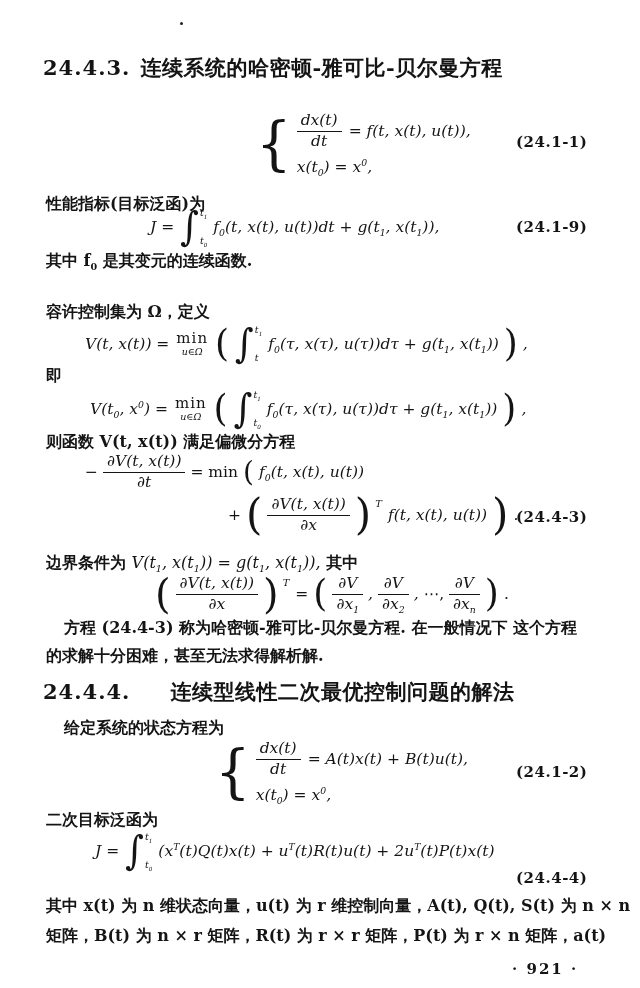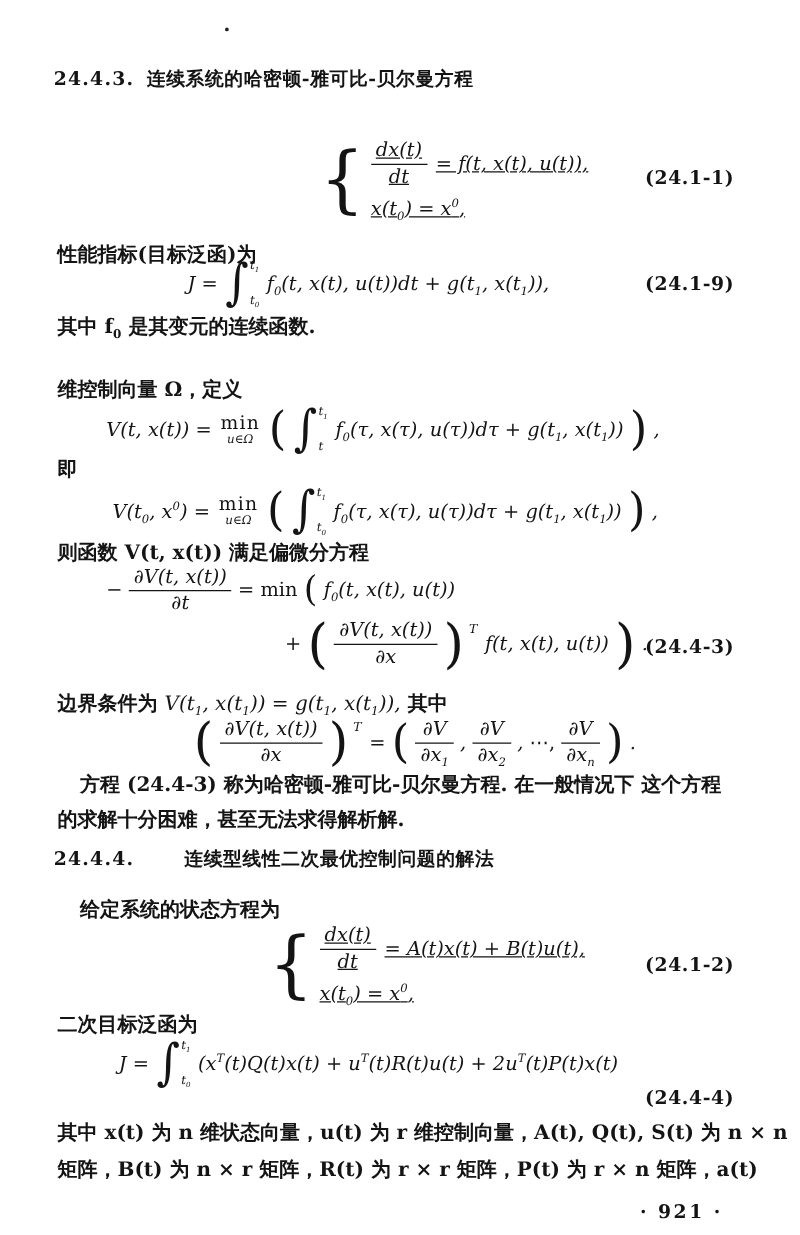--- a/index.html
+++ b/index.html
@@ -1,34 +1,34 @@
 <!DOCTYPE html>
 <html><head>
 <meta charset="utf-8">
 <style>
   html,body{margin:0;padding:0;background:#e8e8e8;}
   .page{position:relative;width:640px;height:988px;background:#ffffff;color:#141414;
         font-family:"DejaVu Serif","Liberation Serif",serif;overflow:hidden;}
   .para{position:absolute;font-size:16px;font-weight:600;line-height:1.3;white-space:nowrap;}
-  .h1{position:absolute;font-size:15px;font-weight:700;white-space:nowrap;letter-spacing:0.5px;}
+  .h1{position:absolute;font-size:21px;font-weight:700;white-space:nowrap;letter-spacing:0.5px;}
   .h1 .hnum{margin-right:10px;letter-spacing:1px;}
   .mathline{font-style:italic;font-weight:500;}
   .eqrow{position:absolute;display:flex;align-items:center;gap:5px;font-size:15.5px;
          font-style:italic;font-weight:500;white-space:nowrap;}
   .eqlabel{position:absolute;font-size:15px;font-weight:700;font-style:normal;
            letter-spacing:0.5px;white-space:nowrap;}
   sup{font-size:60%;line-height:0;vertical-align:super;}
   sub{font-size:60%;line-height:0;vertical-align:sub;}
   .frac{display:inline-block;text-align:center;vertical-align:middle;line-height:1.15;}
   .frac .num{display:block;padding:0 4px 1px;}
   .frac .den{display:block;border-top:1.5px solid #141414;padding:1px 4px 0;}
   .sys{display:flex;align-items:center;}
   .brace{font-size:56px;font-weight:400;line-height:60px;font-style:normal;margin-right:5px;
          transform:scaleY(1.05);}
-  .sys-lines{display:flex;flex-direction:column;align-items:flex-start;gap:7px;text-decoration:underline;}
+  .sys-lines{display:flex;flex-direction:column;align-items:flex-start;gap:7px;}
   .sys-line1{display:flex;align-items:center;gap:7px;}
   .integral{display:inline-flex;align-items:center;margin:0 1px;}
   .int-glyph{font-size:36px;line-height:1;font-style:normal;transform:scaleY(1.1);}
   .int-lims{display:inline-flex;flex-direction:column;justify-content:space-between;
             height:40px;font-size:9.5px;font-style:italic;margin-left:1px;}
   .int-hi{margin-top:0px;}
   .int-lo{margin-bottom:1px;}
   .minstack{display:inline-flex;flex-direction:column;align-items:center;font-style:normal;
             line-height:1;margin:0 2px;}
   .minstack .mword{font-size:15px;letter-spacing:1px;}
@@ -79,21 +79,21 @@
         <span class="int-hi">t<sub>1</sub></span>
         <span class="int-lo">t<sub>0</sub></span>
       </span>
     </span>
     <span>f<sub>0</sub>(t, x(t), u(t))dt + g(t<sub>1</sub>, x(t<sub>1</sub>)),</span>
   </div>
   <div class="eqlabel" style="left:516px;top:218px;">(24.1-9)</div>
 
   <div class="para" style="left:46px;top:251px;">其中 f<sub>0</sub> 是其变元的连续函数.</div>
 
-  <div class="para" style="left:46px;top:302px;">维控制向量 Ω，定义</div>
+  <div class="para" style="left:46px;top:302px;">容许控制集为 Ω，定义</div>
 
   <div class="eqrow" style="left:85px;top:324px;">
     <span>V(t, x(t)) =</span>
     <span class="minstack">
       <span class="mword">min</span>
       <span class="msub">u∈Ω</span>
     </span>
     <span class="bigp">(</span>
     <span class="integral">
       <span class="int-glyph">∫</span>

